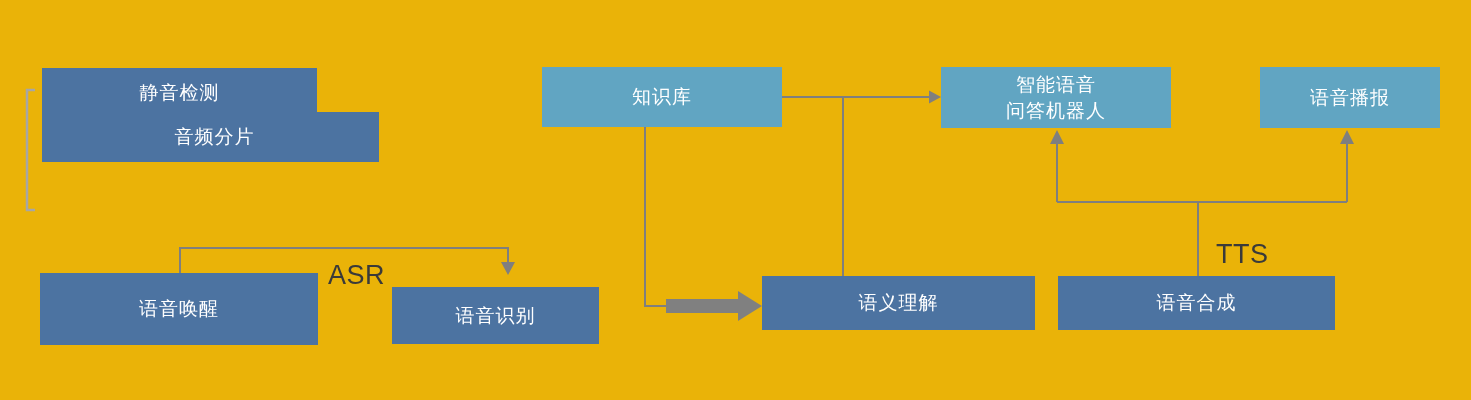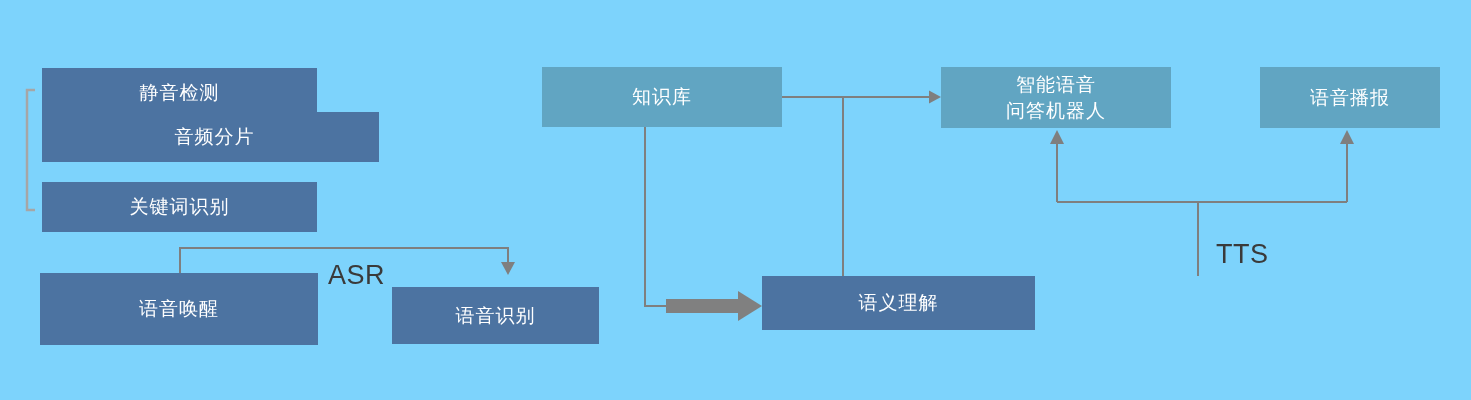--- a/index.html
+++ b/index.html
@@ -4,21 +4,21 @@
 <style>
   html, body {
     margin: 0;
     padding: 0;
     background: #ffffff;
   }
   .canvas {
     position: relative;
     width: 1471px;
     height: 400px;
-    background: #7dd3fc;
+    background: #eab308;
     font-family: "Liberation Sans", sans-serif;
     overflow: hidden;
   }
   .connector-layer {
     position: absolute;
     left: 0;
     top: 0;
     width: 1471px;
     height: 400px;
   }
@@ -81,25 +81,25 @@
     <rect x="666" y="299" width="72" height="14" fill="#808080"></rect>
     <polygon points="738,291 738,321 762,306" fill="#808080"></polygon>
 
     <path d="M1198,276 L1198,202 M1057,202 L1347,202 M1057,202 L1057,142 M1347,202 L1347,142" fill="none" stroke="#7F7F7F" stroke-width="2"></path>
     <polygon points="1050,144 1064,144 1057,130" fill="#7F7F7F"></polygon>
     <polygon points="1340,144 1354,144 1347,130" fill="#7F7F7F"></polygon>
   </svg>
 
   <div class="node dark n-silence">静音检测</div>
   <div class="node dark n-audioseg">音频分片</div>
-  <div class="node dark n-keyword">关键词识别</div>
 
   <div class="node dark n-wakeup">语音唤醒</div>
   <div class="node dark n-asr">语音识别</div>
   <div class="node dark n-semantic">语义理解</div>
+  <div class="node dark n-tts">语音合成</div>
 
   <div class="node light n-kb">知识库</div>
   <div class="node light n-qarobot">智能语音
 问答机器人</div>
   <div class="node light n-broadcast">语音播报</div>
 
   <div class="annotation a-asr">ASR</div>
   <div class="annotation a-tts">TTS</div>
 
 </div>

